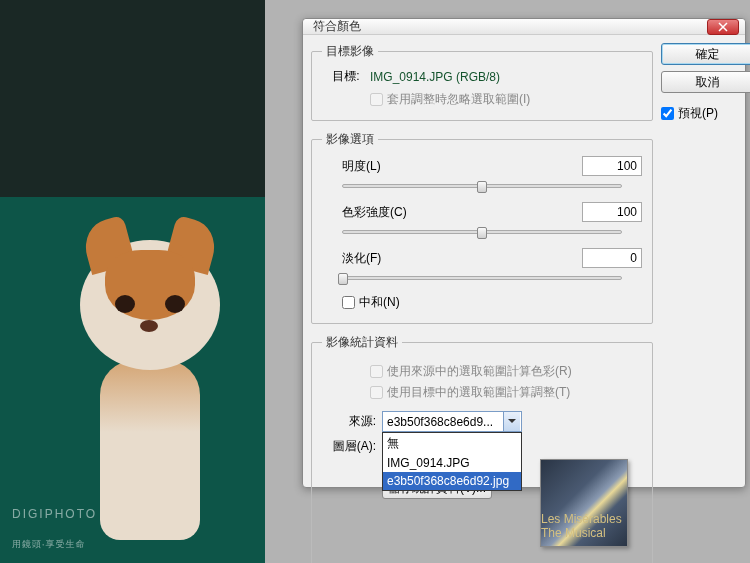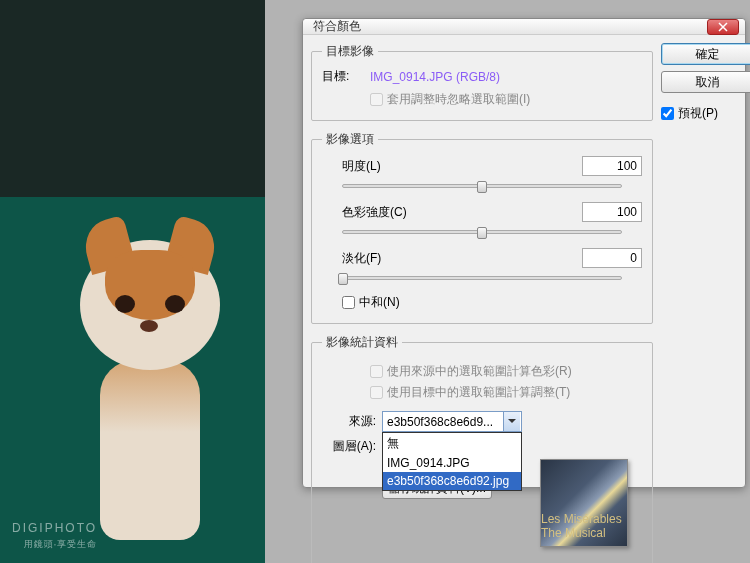--- a/index.html
+++ b/index.html
@@ -9,38 +9,38 @@
     .cat { position: absolute; left: 70px; top: 210px; width: 180px; height: 340px; }
     .cat-body { position: absolute; left: 30px; top: 150px; width: 100px; height: 180px; background: linear-gradient(to bottom, #d4a574 0%, #e8dccc 40%, #e8dccc 100%); border-radius: 35px 35px 20px 20px; }
     .cat-head { position: absolute; left: 10px; top: 30px; width: 140px; height: 130px; background: #e8dccc; border-radius: 50%; }
     .cat-ear-l { position: absolute; left: 5px; top: -20px; width: 45px; height: 50px; background: #c47a3a; border-radius: 60% 20% 0 0; transform: rotate(-15deg); }
     .cat-ear-r { position: absolute; right: 5px; top: -20px; width: 45px; height: 50px; background: #c47a3a; border-radius: 20% 60% 0 0; transform: rotate(15deg); }
     .cat-face { position: absolute; left: 25px; top: 10px; width: 90px; height: 70px; background: #c47a3a; border-radius: 40% 40% 50% 50%; }
     .cat-eye-l { position: absolute; left: 35px; top: 55px; width: 20px; height: 18px; background: #2a1810; border-radius: 50%; }
     .cat-eye-r { position: absolute; right: 35px; top: 55px; width: 20px; height: 18px; background: #2a1810; border-radius: 50%; }
     .cat-nose { position: absolute; left: 60px; top: 80px; width: 18px; height: 12px; background: #5a3020; border-radius: 50%; }
     .watermark { position: absolute; left: 12px; bottom: 12px; color: rgba(255,255,255,0.5); font-size: 16px; font-weight: 300; letter-spacing: 2px; }
-    .watermark-sub { font-size: 9px; letter-spacing: 1px; margin-top: 2px; text-align: right; }
+    .watermark-sub { font-size: 9px; letter-spacing: 1px; margin-top: 16px; }
     
     .dialog { position: absolute; left: 302px; top: 18px; width: 444px; height: 470px; background: #f0f0f0; border: 1px solid #888; border-radius: 4px; box-shadow: 0 2px 8px rgba(0,0,0,0.3); }
     .titlebar { height: 16px; background: linear-gradient(to bottom, #fdfdfd, #e6e6e6); border-bottom: 1px solid #ccc; border-radius: 4px 4px 0 0; display: flex; align-items: center; padding: 0 6px; }
     .titlebar-title { flex: 1; padding-left: 4px; color: #333; }
     .close-btn { width: 32px; height: 16px; background: linear-gradient(to bottom, #e88080, #c83030); border: 1px solid #a02020; border-radius: 3px; display: flex; align-items: center; justify-content: center; cursor: pointer; }
     .close-btn svg { width: 10px; height: 10px; }
     
     .dialog-body { display: flex; padding: 8px; gap: 8px; }
     .left-col { flex: 1; }
     .right-col { width: 76px; }
     
     fieldset { border: 1px solid #bbb; border-radius: 2px; padding: 8px 10px 10px; margin-bottom: 10px; }
     legend { padding: 0 4px; color: #333; }
     
     .target-row { display: flex; align-items: center; margin-bottom: 6px; }
-    .target-label { width: 48px; text-align: left; }
-    .target-value { color: #8b5cf6; text-align: center; }
+    .target-label { width: 48px; text-align: center; }
+    .target-value { color: #14532d; text-align: center; }
     
     .checkbox-row { display: flex; align-items: center; gap: 4px; margin: 4px 0 2px 48px; }
     .checkbox-row input { width: 13px; height: 13px; }
     .checkbox-row.disabled { color: #888; }
     
     .slider-group { margin-bottom: 14px; }
     .slider-header { display: flex; align-items: center; }
     .slider-label { width: 100px; padding-left: 20px; }
     .slider-input { width: 60px; height: 20px; border: 1px solid #aaa; text-align: right; padding: 0 4px; margin-left: auto; background: #fff; }
     .slider-track { height: 4px; background: #ddd; border: 1px solid #aaa; border-radius: 2px; margin: 8px 20px 0; position: relative; }

